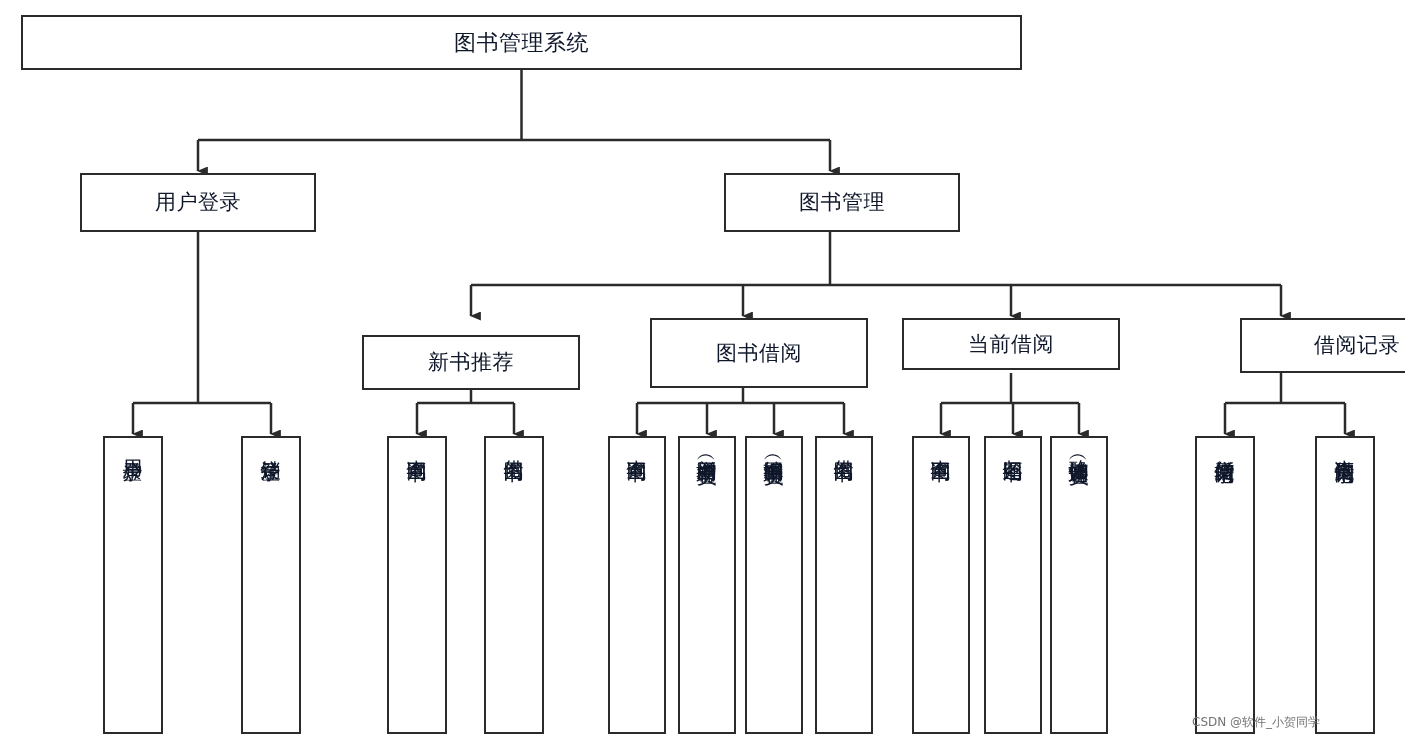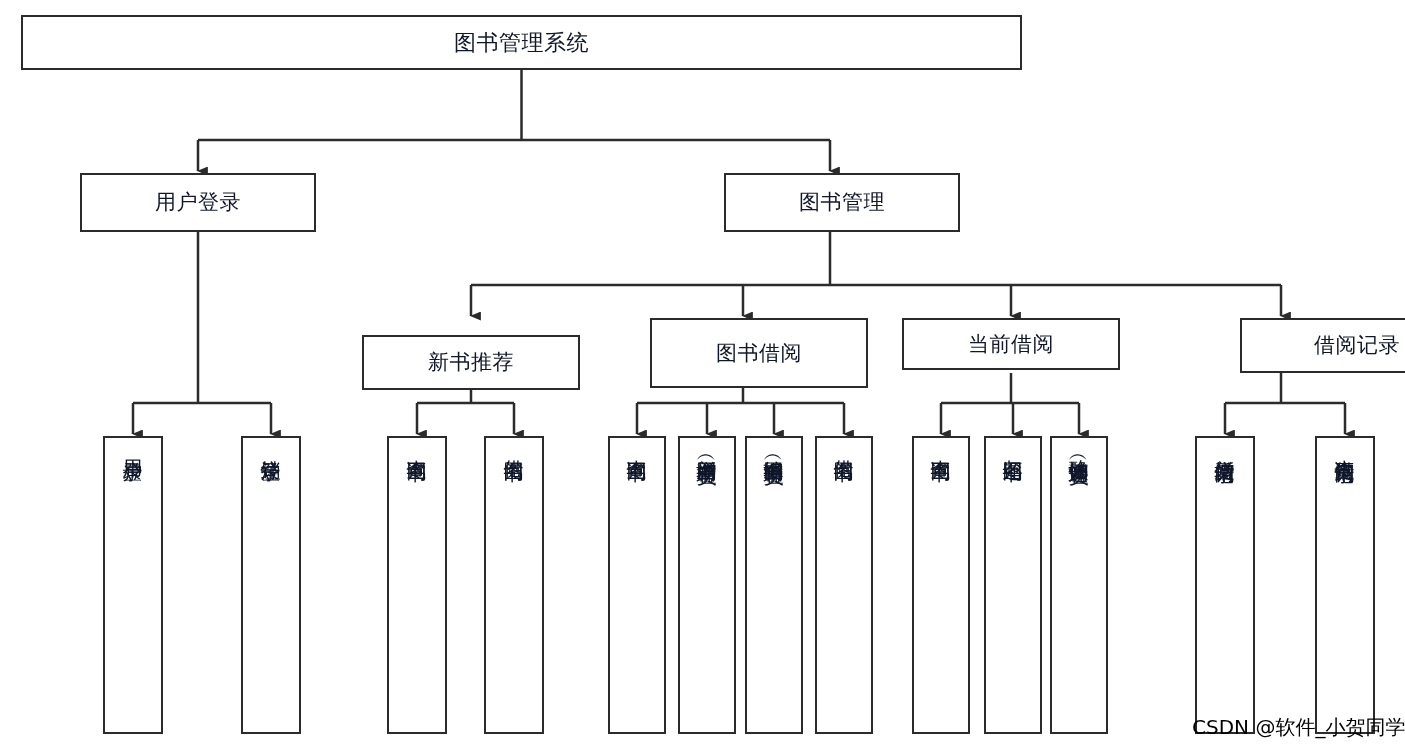--- a/index.html
+++ b/index.html
@@ -58,22 +58,22 @@
   }
   .node.vert .label {
     writing-mode: vertical-rl;
     text-orientation: upright;
     font-size: 20px;
     line-height: 1.1;
     letter-spacing: 1px;
   }
   .watermark {
     position: absolute;
-    color: #000000;
-    font-size: 20px;
+    color: #737373;
+    font-size: 12px;
     white-space: nowrap;
     z-index: 5;
     font-family: "DejaVu Sans", "Liberation Sans", sans-serif;
   }
 </style>
 </head>
 <body>
 
 <div id="canvas">
   <svg id="edge-layer" viewBox="0 0 1405 747" xmlns="http://www.w3.org/2000/svg">

